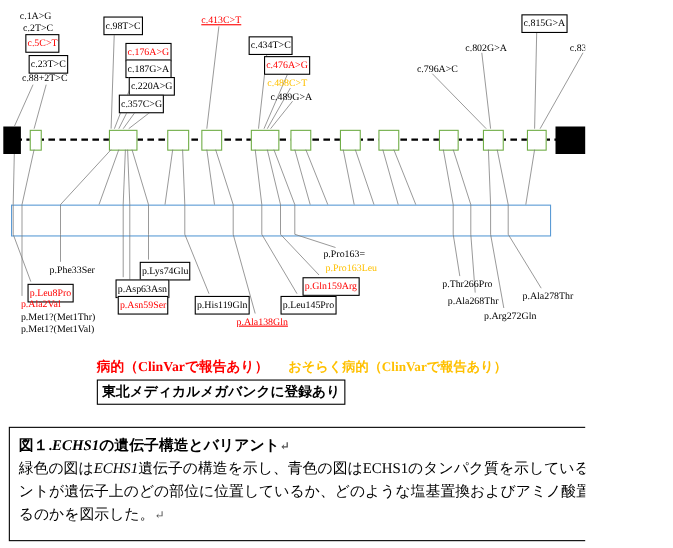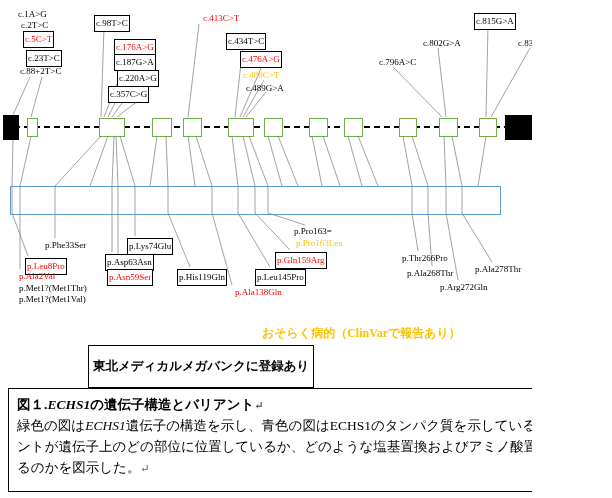--- a/index.html
+++ b/index.html
@@ -3,32 +3,32 @@
 <meta charset="utf-8">
 <style>
   html,body{margin:0;padding:0;background:#fff;}
   .page{position:relative;width:532px;height:498px;background:#fff;overflow:hidden;
         font-family:"Liberation Serif","DejaVu Serif",serif;}
   
   .v{position:absolute;font-size:9px;line-height:11px;white-space:nowrap;z-index:6;color:#000;}
   .box{border:1px solid #000;padding:2px 1px;background:#fff;}
   .red{color:#FF0000;}
   .yellow{color:#FFC000;}
-  .ul{margin-left:20px;}
+  .ul{text-decoration:underline;}
   
   .dash{position:absolute;left:14px;top:126px;width:496px;border-top:2px dashed #000;z-index:1;}
   .utr{position:absolute;top:115px;height:25px;background:#000;z-index:2;}
   .exon{position:absolute;top:118px;height:17px;background:#fff;border:1px solid #70AD47;z-index:2;}
   
   .protein{position:absolute;left:10px;top:186px;width:489px;height:27px;border:1px solid #5B9BD5;z-index:2;background:#fff;}
   svg.connectors{position:absolute;left:0;top:0;z-index:3;pointer-events:none;}
   
   .legend-red{position:absolute;left:88px;top:325px;color:#FF0000;font-weight:bold;font-size:12.5px;white-space:nowrap;}
   .legend-yellow{position:absolute;left:262px;top:325px;color:#FFC000;font-weight:bold;font-size:12px;white-space:nowrap;}
-  .tmm{position:absolute;left:88px;top:345px;border:1px solid #000;padding:12px 4px;font-weight:bold;font-size:12.5px;white-space:nowrap;background:#fff;text-align:center;}
+  .tmm{position:absolute;left:88px;top:345px;border:1px solid #000;padding:2px 4px;font-weight:bold;font-size:12.5px;white-space:nowrap;background:#fff;text-align:center;}
   .pmark{position:absolute;left:576px;top:370px;font-size:11px;color:#555;}
   
   .caption{position:absolute;left:8px;top:388px;width:578px;height:90px;border:1px solid #000;
            padding:6px 8px;font-size:13.5px;line-height:1.55;color:#000;}
   .caption .gi{font-style:italic;}
   .caption .mark{color:#555;font-size:11px;}
   .cap-title{display:block;font-weight:bold;}
 </style>
 </head>
 <body>
@@ -132,20 +132,21 @@
   <span class="v box" style="left:177px;top:269px">p.His119Gln</span>
   <span class="v box" style="left:255px;top:269px">p.Leu145Pro</span>
   <span class="v" style="left:407px;top:268px">p.Ala268Thr</span>
   <span class="v" style="left:475px;top:264px">p.Ala278Thr</span>
   <span class="v red" style="left:19px;top:271px">p.Ala2Val</span>
   <span class="v" style="left:19px;top:283px">p.Met1?(Met1Thr)</span>
   <span class="v red ul" style="left:215px;top:287px">p.Ala138Gln</span>
   <span class="v" style="left:440px;top:282px">p.Arg272Gln</span>
   <span class="v" style="left:19px;top:294px">p.Met1?(Met1Val)</span>
 
+  <div class="legend-red">病的（ClinVarで報告あり）</div>
   <div class="legend-yellow">おそらく病的（ClinVarで報告あり）</div>
   <div class="tmm">東北メディカルメガバンクに登録あり</div>
   <div class="pmark">↵</div>
 
   <div class="caption">
     <span class="cap-title"><span>図１.</span><span class="gi">ECHS1</span><span>の遺伝子構造とバリアント</span><span class="mark">↵</span></span>
     <span class="cap-body"><span>緑色の図は</span><span class="gi">ECHS1</span><span>遺伝子の構造を示し、青色の図はECHS1のタンパク質を示している。バリアントが遺伝子上のどの部位に位置しているか、どのような塩基置換およびアミノ酸置換を生じるのかを図示した。</span><span class="mark">↵</span></span>
   </div>
 
 </div>

